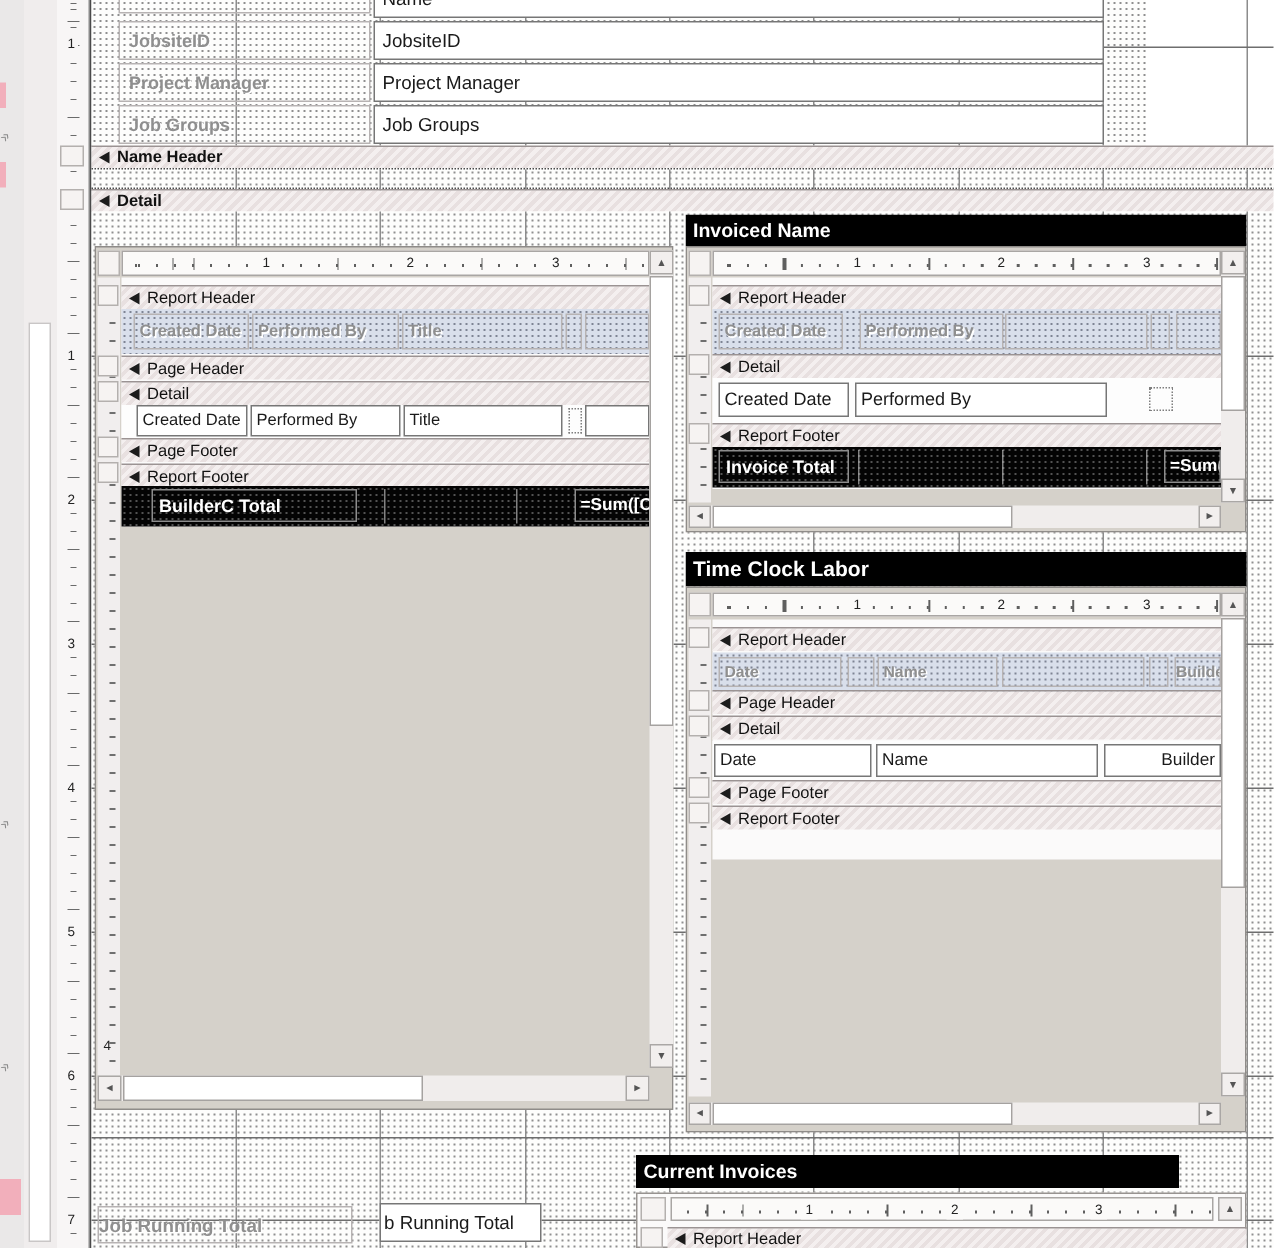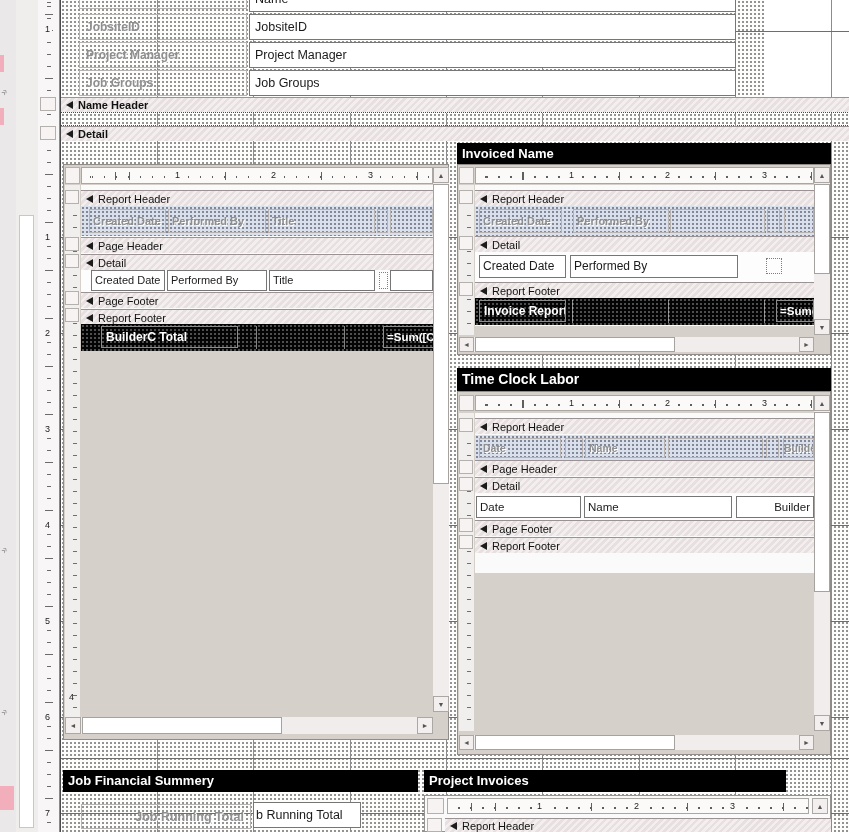--- a/index.html
+++ b/index.html
@@ -273,21 +273,21 @@
         <div class="abs tbox" style="left:95px;top:3px;width:168px;height:23px;font-size:12px;line-height:21px;padding-left:3px">Performed By</div>
         <div class="abs minibox" style="left:291px;top:6px;width:16px;height:16px"></div>
       </div>
 
       <div class="abs secbar" style="left:18px;top:139px;width:339px;height:16px">
         <span class="sb-arrow"></span>
         <span>Report Footer</span>
       </div>
 
       <div class="abs dotted-black" style="left:18px;top:155px;width:339px;height:27px">
-        <div class="abs blkbox wtext" style="left:4px;top:2px;width:87px;height:22px;line-height:20px;padding-left:4px;font-size:12px">Invoice Report</div>
+        <div class="abs blkbox wtext" style="left:4px;top:2px;width:87px;height:22px;line-height:20px;padding-left:4px;font-size:12px">Invoice Total</div>
         <div class="blk-line" style="left:97px"></div>
         <div class="blk-line" style="left:193px"></div>
         <div class="blk-line" style="left:289px"></div>
         <div class="abs blkbox wtext" style="left:301px;top:2px;width:38px;height:22px;line-height:20px;padding-left:3px">=Sum(</div>
       </div>
 
       <div class="abs strack" style="left:357px;top:24px;width:16px;height:168px">
         <div class="abs sbtn" style="left:0;top:0;width:16px;height:16px">
             <span>▲</span>
           </div>
@@ -385,26 +385,25 @@
         <div class="abs sbtn" style="left:0;top:0;width:15px;height:15px">
             <span>◄</span>
           </div>
         <div class="abs sthumb" style="left:16px;top:0;width:200px;height:15px"></div>
         <div class="abs sbtn" style="left:340px;top:0;width:15px;height:15px">
             <span>►</span>
           </div>
       </div>
     </div>
 
-    <div class="abs titlebar" style="left:2px;top:770px;width:355px;height:22px;line-height:22px">Job Financial Summery</div>
-    <div class="abs lbl" style="left:20px;top:804px;width:170px;height:25px;font-size:12.5px;line-height:24px;text-align:right;padding-right:6px">Job Running Total</div>
+    <div class="abs lbl" style="left:4px;top:804px;width:170px;height:25px;font-size:12.5px;line-height:24px;text-align:left;padding-right:6px">Job Running Total</div>
     <div class="abs tbox" style="left:192px;top:802px;width:108px;height:26px;font-size:12.5px;line-height:24px;padding-left:2px">b Running Total</div>
 
     <div class="abs sub" style="left:363px;top:770px;width:407px;height:62px">
-      <div class="abs titlebar" style="left:0;top:0;width:362px;height:22px;line-height:22px">Project Invoices</div>
+      <div class="abs titlebar" style="left:0;top:0;width:362px;height:22px;line-height:22px">Current Invoices</div>
       <div class="abs surface" style="left:0;top:25px;width:407px;height:37px;border:1px solid #979390">
         <div class="abs selbox" style="left:2px;top:2px;width:17px;height:16px"></div>
         <div class="abs ruler" style="left:22px;top:2px;width:362px;height:16px">
           <div class="r-dots"></div>
           <div class="r-mids"></div>
           <span class="r-num" style="left:86px">1</span>
           <span class="r-num" style="left:183px">2</span>
           <span class="r-num" style="left:279px">3</span>
         </div>
         <div class="abs sbtn" style="left:387px;top:2px;width:16px;height:16px">

